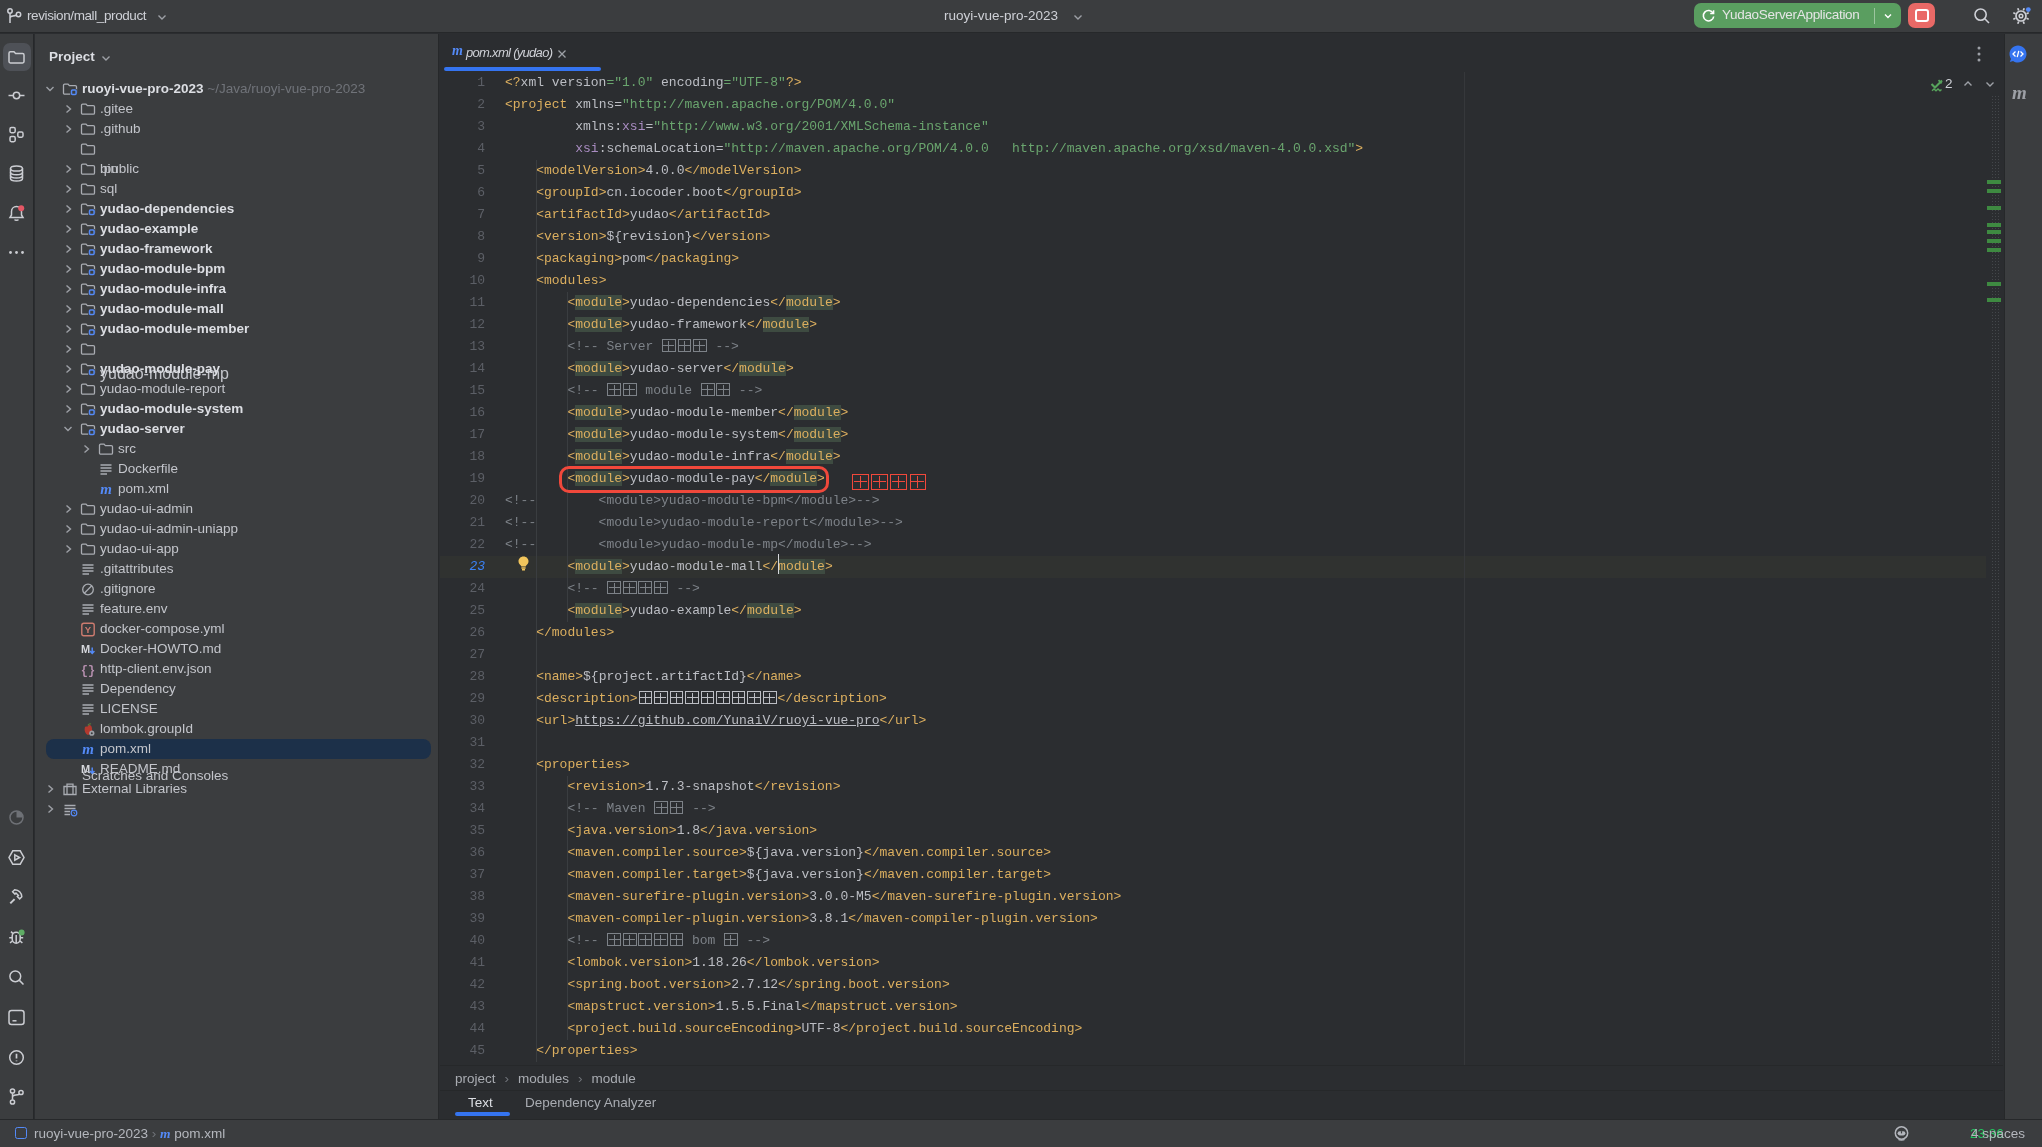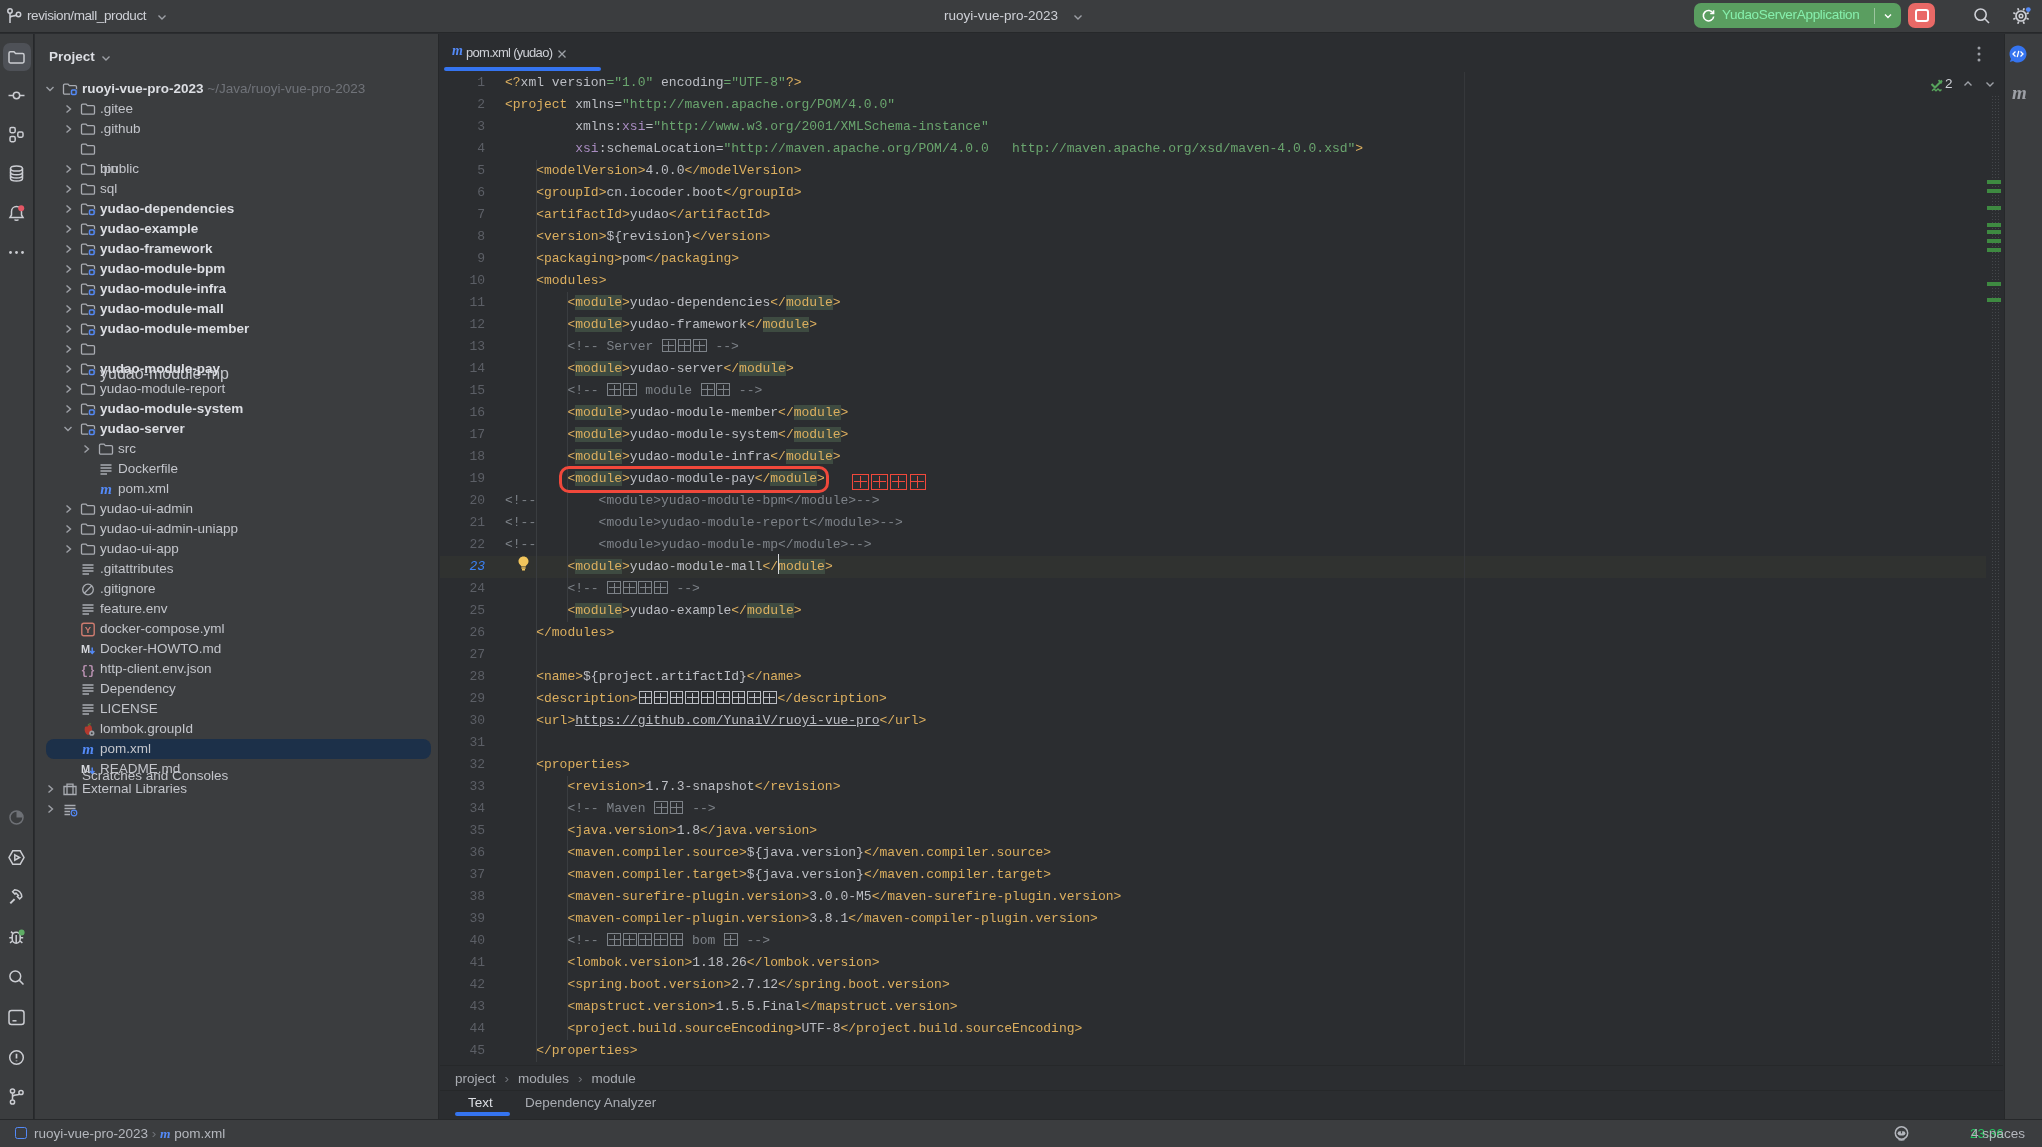--- a/index.html
+++ b/index.html
@@ -35,21 +35,21 @@
   </svg>
 <div class="abs lbl" style="left:944px;top:8px;font-size:13.5px;color:#ced0d6;">ruoyi-vue-pro-2023</div>
 <svg class="abs" style="left:1072px;top:11px" width="12" height="12" viewBox="0 0 12 12" fill="none" stroke="#9da0a6" stroke-width="1.4">
     <path d="M2.5 4.5 L6 8 L9.5 4.5"></path>
   </svg>
 <div class="abs" style="left:1694px;top:3px;width:207px;height:25px;background:#5a9e60;border-radius:7px;"></div>
 <svg class="abs" style="left:1701px;top:8px" width="15" height="15" viewBox="0 0 15 15" fill="none" stroke="#fff" stroke-width="1.6">
 <path d="M12.1 5.2 A5.2 5.2 0 1 0 12.7 8.5"></path>
     <path d="M12.6 2.2 V5.6 H9.2" stroke-width="1.5"></path>
   </svg>
-<div class="abs lbl" style="left:1722px;top:7px;font-size:13.5px;letter-spacing:-0.3px;color:#86efac;">YudaoServerApplication</div>
+<div class="abs lbl" style="left:1722px;top:7px;font-size:13.5px;letter-spacing:-0.3px;color:#e5e5e5;">YudaoServerApplication</div>
 <div class="abs" style="left:1874px;top:8px;width:1px;height:16px;background:rgba(255,255,255,.4);"></div>
 <svg class="abs" style="left:1882px;top:10px" width="12" height="12" viewBox="0 0 12 12" fill="none" stroke="#fff" stroke-width="1.4">
     <path d="M3 4.5 L6 7.5 L9 4.5"></path>
   </svg>
 <div class="abs" style="left:1908px;top:3px;width:27px;height:25px;background:#e96966;border-radius:7px;"></div>
 <div class="abs" style="left:1915px;top:8.5px;width:13.5px;height:13.5px;border:2.2px solid #fff;border-radius:3px;"></div>
 <svg class="abs" style="left:1972px;top:6px" width="20" height="20" viewBox="0 0 20 20" fill="none" stroke="#ced0d6" stroke-width="1.6">
 <circle cx="8.6" cy="8.6" r="5.6"></circle>
     <path d="M12.8 12.8 L17 17"></path>
   </svg>
@@ -382,21 +382,21 @@
   </svg>
 <svg class="abs" style="left:62px;top:801px" width="16" height="16" viewBox="0 0 16 16">
     <path d="M2.5 4.5 H13.5 M2.5 7.5 H13.5 M2.5 10.5 H8 M2.5 13.5 H8" stroke="#a9acb2" fill="none" stroke-width="1.3"></path>
     <circle cx="12" cy="12" r="3.4" fill="#3b3d3f" stroke="none"></circle>
     <circle cx="12" cy="12" r="2.8" stroke="#548af7" fill="none" stroke-width="1.2"></circle>
     <path d="M12 10.8 V12 L13 12.7" stroke="#548af7" stroke-width="1"></path>
   </svg>
 <div class="abs lbl" style="left:82px;top:768px;font-size:13.5px;font-weight:normal;color:#c3c5cb;">Scratches and Consoles</div>
 <div class="abs" style="left:440px;top:34px;width:1563px;height:1085px;background:#2b2d30;"></div>
 <div class="abs lbl" style="left:452px;top:43px;font-size:14px;font-style:italic;font-weight:bold;color:#548af7;font-family:'Liberation Serif',serif;">m</div>
-<div class="abs lbl" style="left:466px;top:45px;font-size:13px;letter-spacing:-0.7px;color:#ced0d6;">pom.xml (yudao)</div>
+<div class="abs lbl" style="left:466px;top:45px;font-size:13px;letter-spacing:-0.7px;color:#ced0d6;font-style:italic;">pom.xml (yudao)</div>
 <svg class="abs" style="left:556px;top:48px" width="12" height="12" viewBox="0 0 12 12" fill="none" stroke="#9da0a6" stroke-width="1.3">
     <path d="M2.5 2.5 L9.5 9.5 M9.5 2.5 L2.5 9.5"></path>
   </svg>
 <div class="abs" style="left:444px;top:67px;width:157px;height:4px;background:#3574f0;border-radius:2px;"></div>
 <svg class="abs" style="left:1972px;top:45px" width="14" height="18" viewBox="0 0 14 18" fill="#9da0a6">
     <circle cx="7" cy="3" r="1.5"></circle>
     <circle cx="7" cy="9" r="1.5"></circle>
     <circle cx="7" cy="15" r="1.5"></circle>
   </svg>
 <div class="abs" style="left:440px;top:556px;width:1546px;height:22px;background:#303230;"></div>

